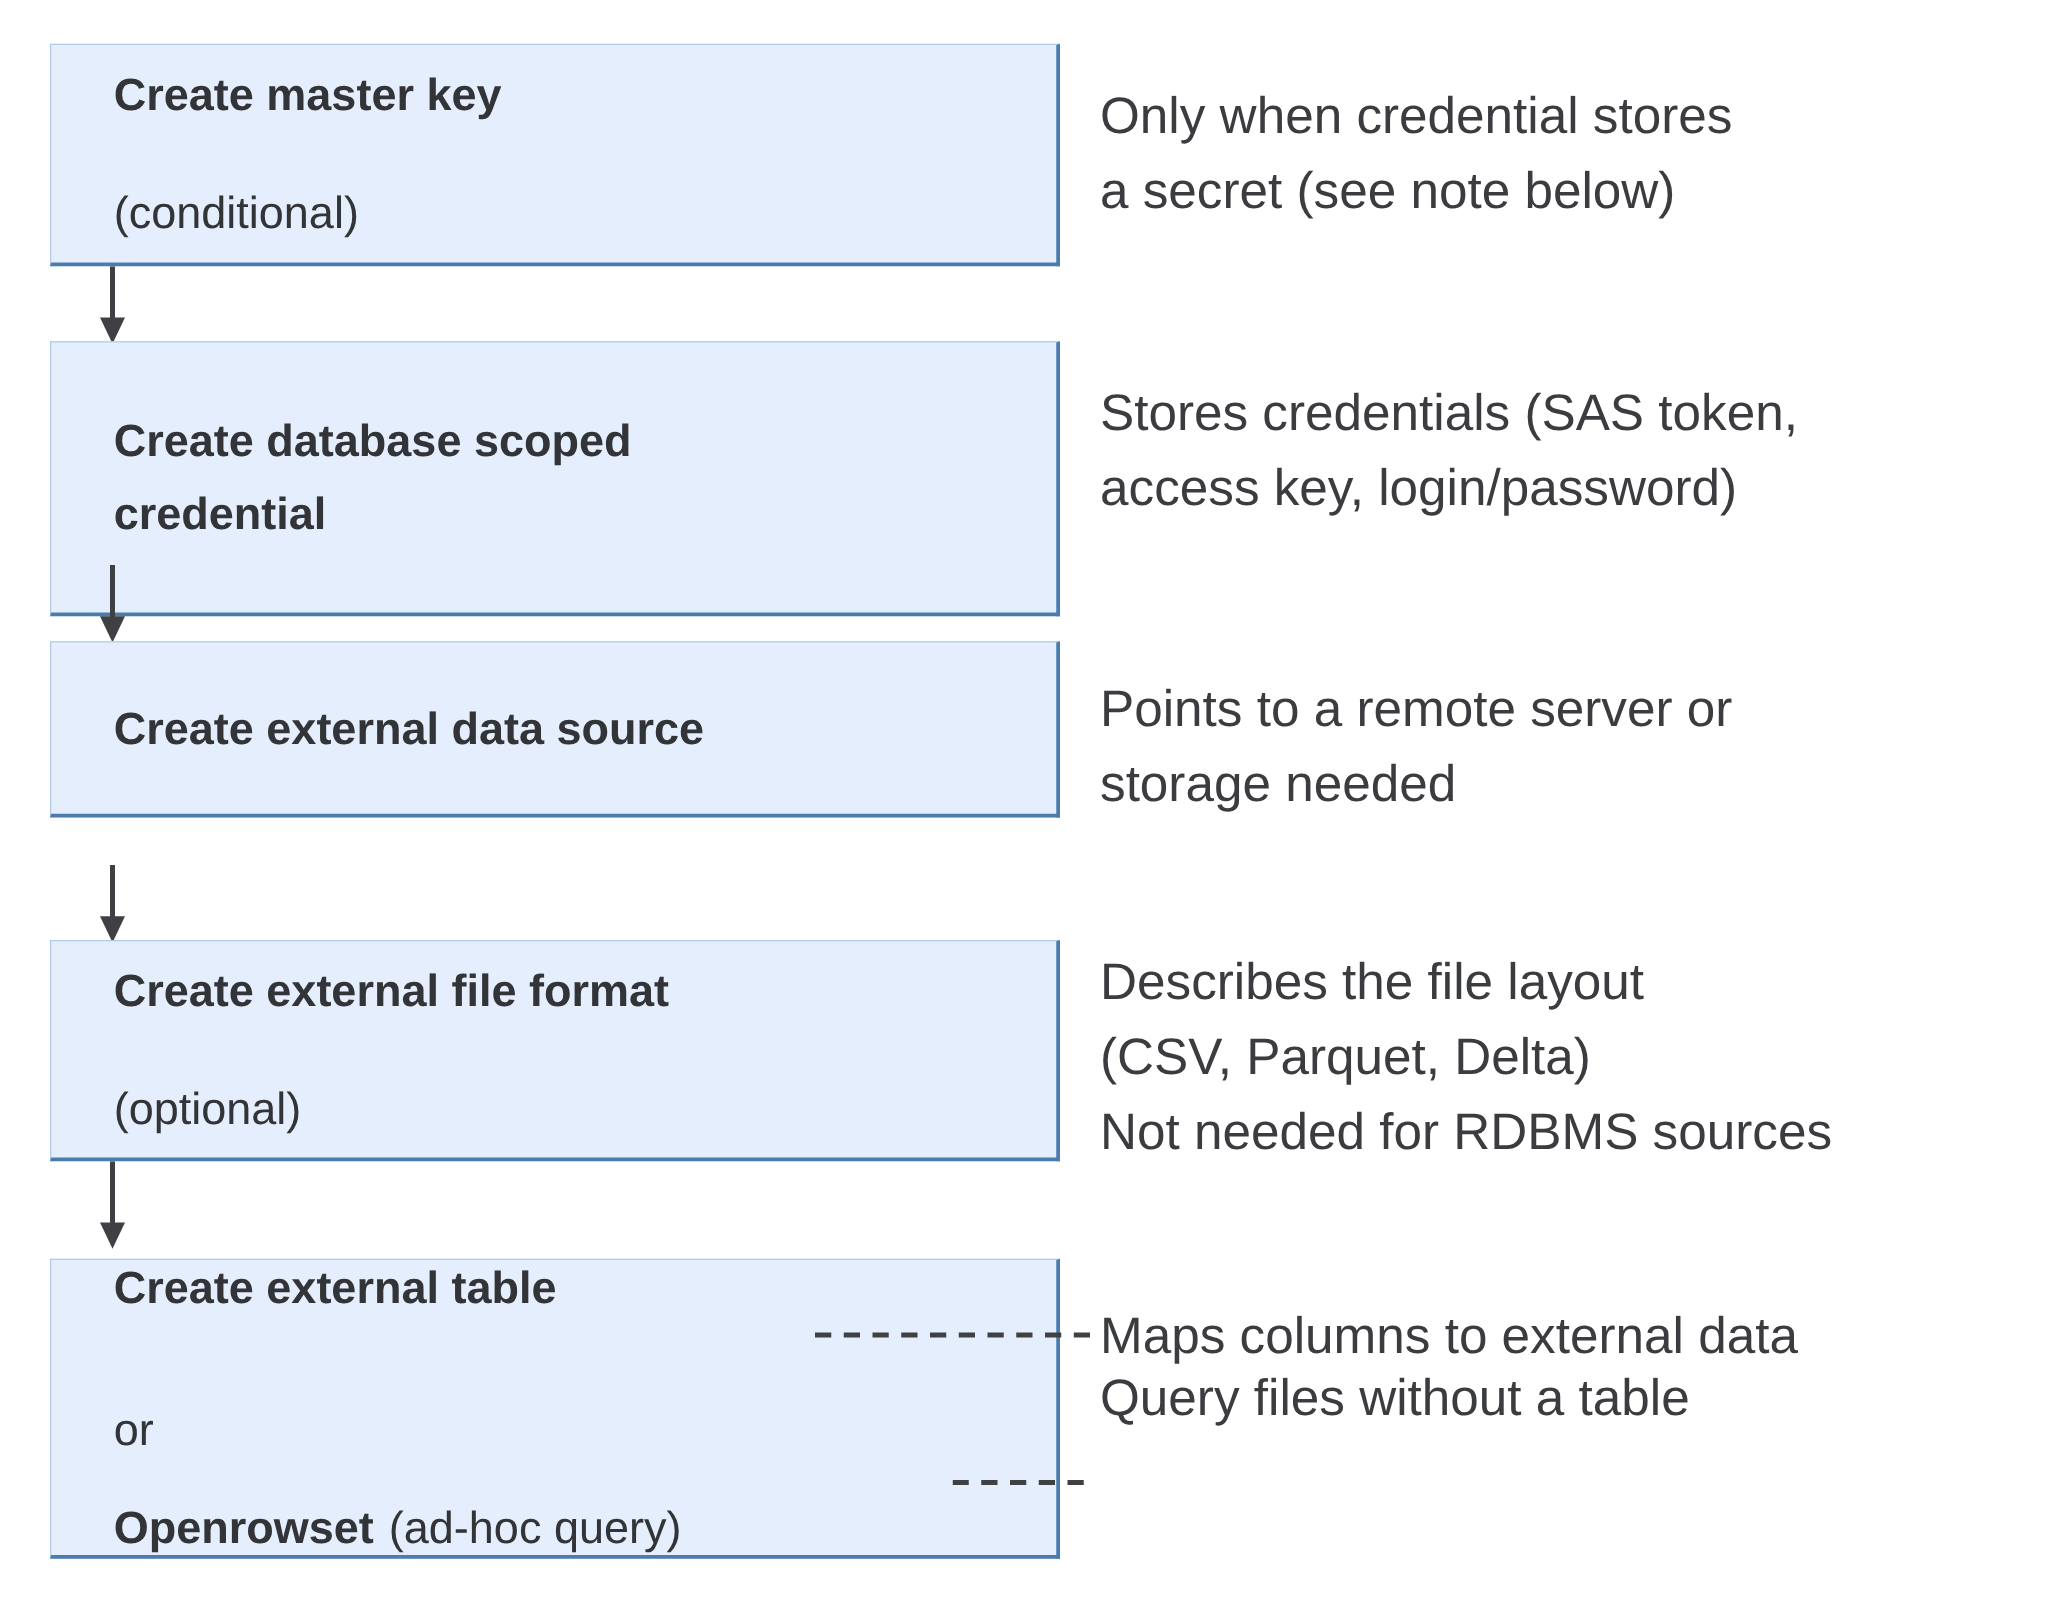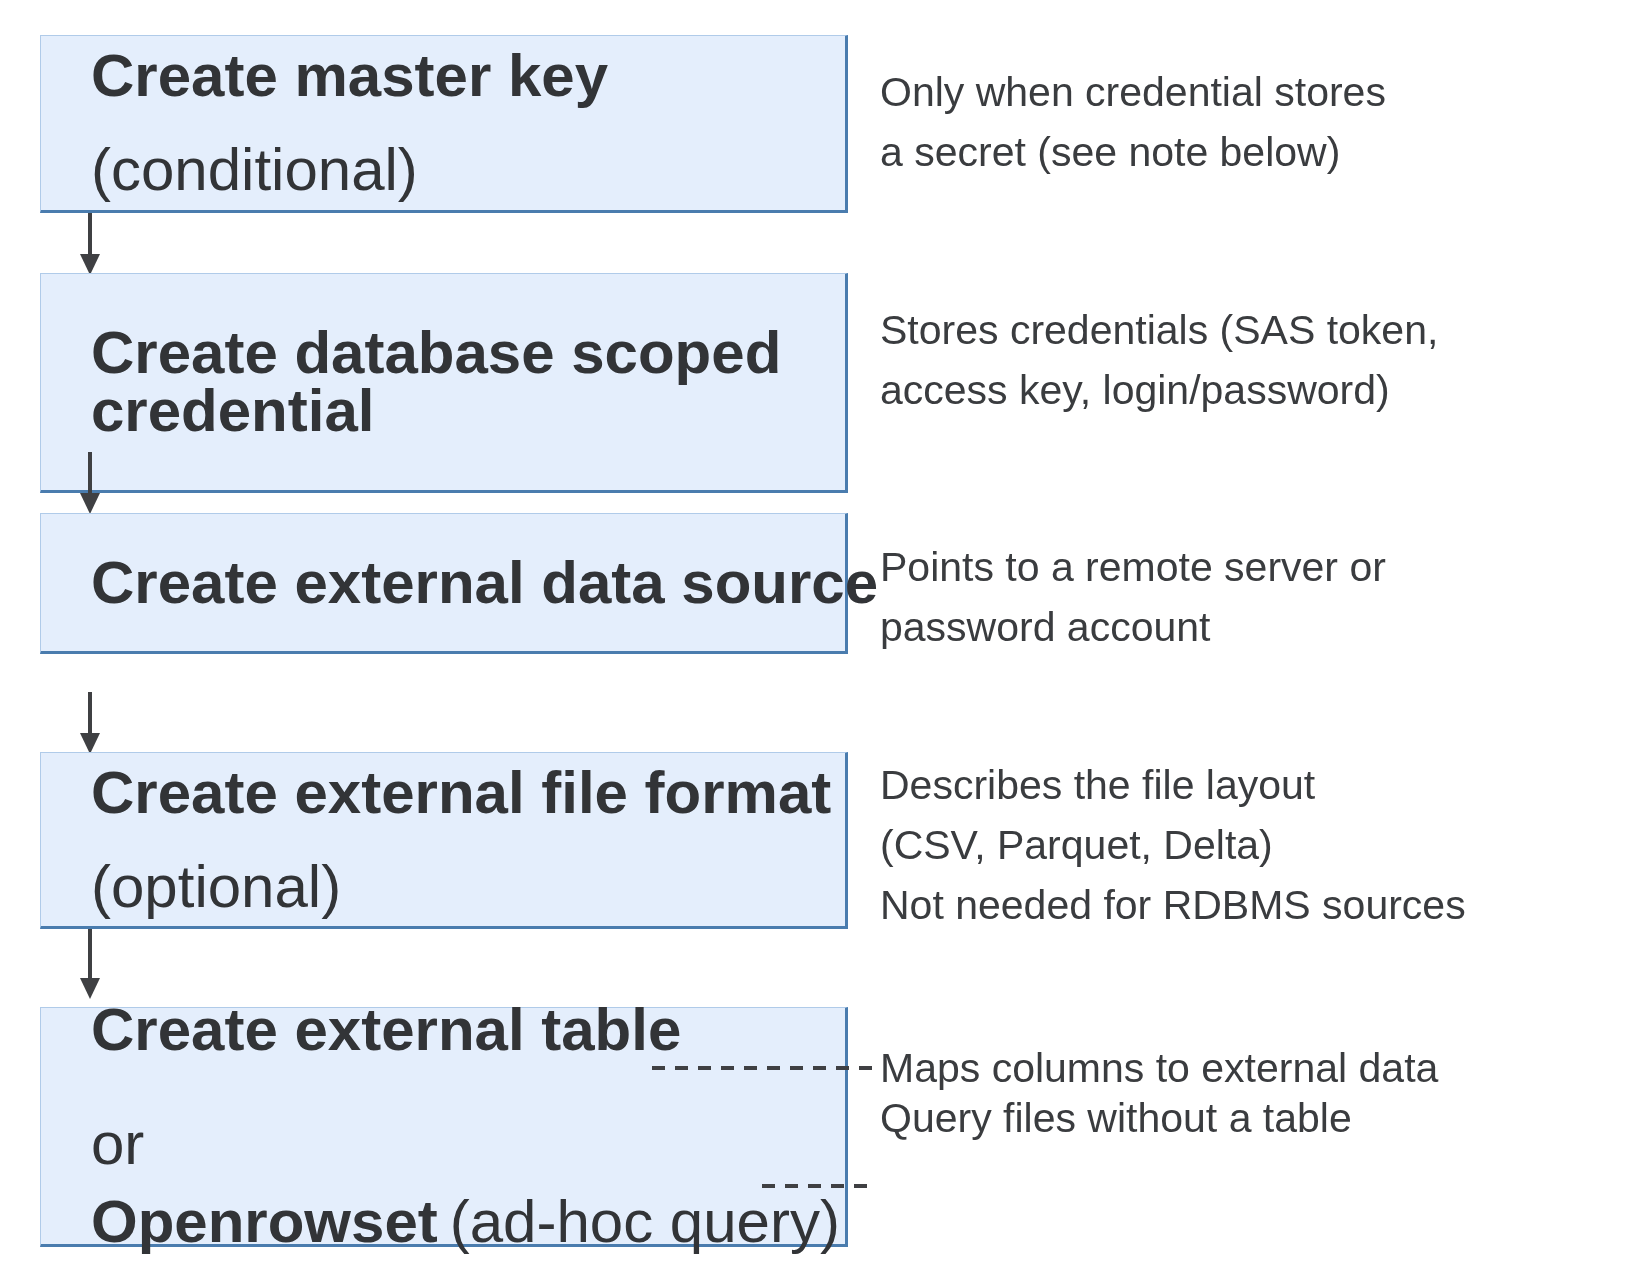--- a/index.html
+++ b/index.html
@@ -29,21 +29,21 @@
     border-top: 1px solid var(--box-border-light);
     border-left: 1px solid var(--box-border-light);
     border-right: 3px solid var(--box-border-dark);
     border-bottom: 3px solid var(--box-border-dark);
     display: flex;
     flex-direction: column;
     justify-content: center;
     padding-left: 50px;
   }
   .box-line {
-    font-size: 60px;
+    font-size: 36px;
     line-height: 58px;
     font-weight: 700;
     color: var(--title-text);
     white-space: nowrap;
   }
   .box-line.regular { font-weight: 400; margin-top: 36px; }
   .box5 .box-line { line-height: 62px; }
   .inline-regular { font-weight: 400; margin-left: 12px; }
   .note {
     position: absolute;
@@ -142,21 +142,21 @@
     <div class="note-line">a secret (see note below)</div>
   </div>
 
   <div class="note" style="top:300px;">
     <div class="note-line">Stores credentials (SAS token,</div>
     <div class="note-line">access key, login/password)</div>
   </div>
 
   <div class="note" style="top:537px;">
     <div class="note-line">Points to a remote server or</div>
-    <div class="note-line">password account</div>
+    <div class="note-line">storage needed</div>
   </div>
 
   <div class="note" style="top:755px;">
     <div class="note-line">Describes the file layout</div>
     <div class="note-line">(CSV, Parquet, Delta)</div>
     <div class="note-line">Not needed for RDBMS sources</div>
   </div>
 
   <div class="note" style="top:1038px;">
     <div class="note-line">Maps columns to external data</div>

